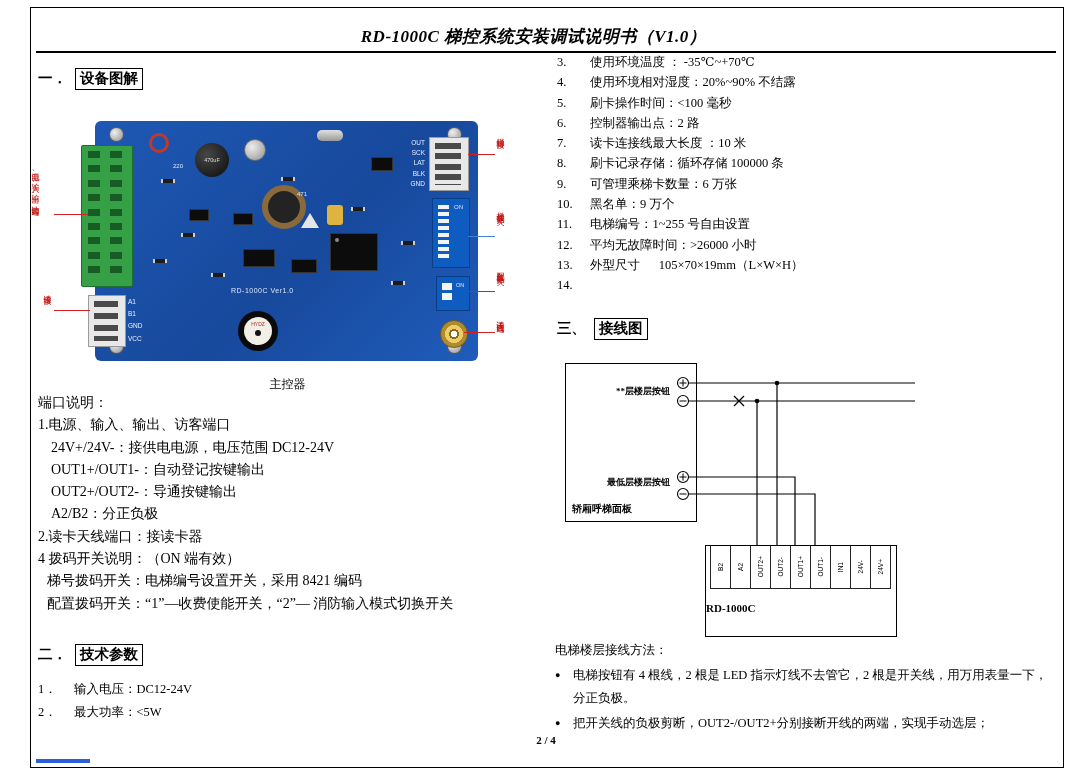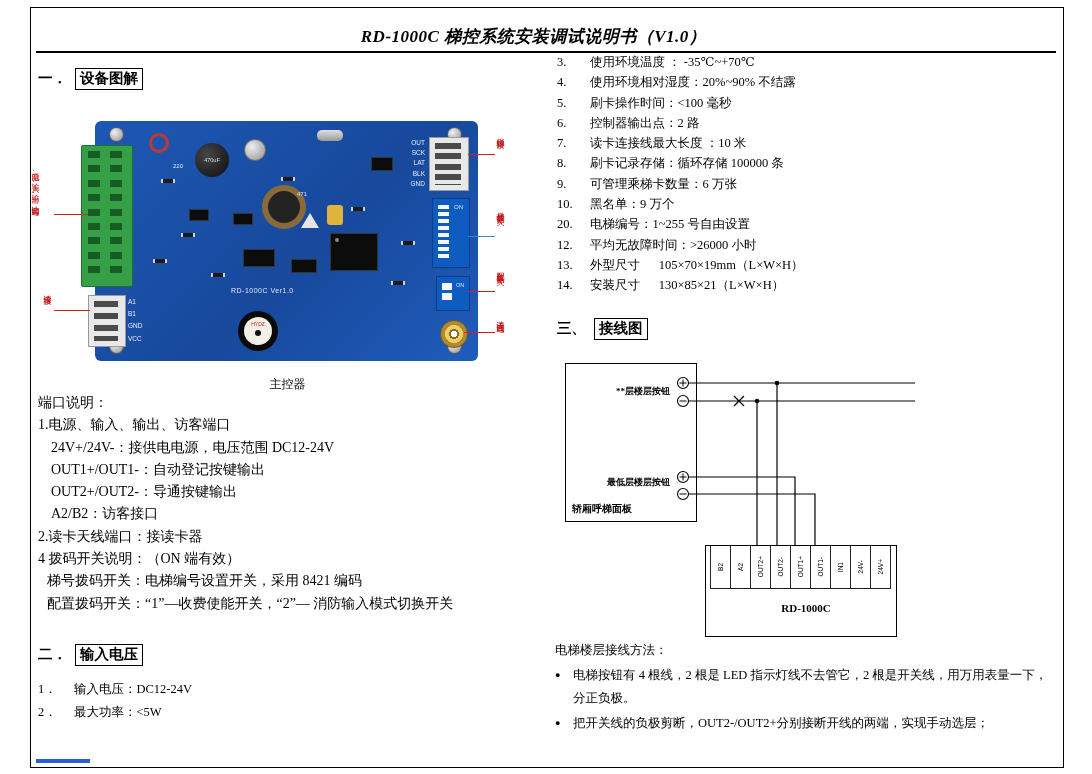--- a/index.html
+++ b/index.html
@@ -150,29 +150,29 @@
   <div class="p vlab" style="left:495px;top:314px;height:58px">读卡天线端口</div>
 
   <div class="p caption">主控器</div>
 
   <div class="p" style="left:38px;top:392px;width:505px">
     <div class="pline">端口说明：</div>
     <div class="pline">1.电源、输入、输出、访客端口</div>
     <div class="pline i1">24V+/24V-：接供电电源，电压范围 DC12-24V</div>
     <div class="pline i1">OUT1+/OUT1-：自动登记按键输出</div>
     <div class="pline i1">OUT2+/OUT2-：导通按键输出</div>
-    <div class="pline i1">A2/B2：访客接口</div>
+    <div class="pline i1">A2/B2：分正负极</div>
     <div class="pline">2.读卡天线端口：接读卡器</div>
     <div class="pline">4 拨码开关说明：（ON 端有效）</div>
     <div class="pline i2">梯号拨码开关：电梯编号设置开关，采用 8421 编码</div>
     <div class="pline i2">配置拨码开关：“1”—收费使能开关，“2”— 消防输入模式切换开关</div>
   </div>
 
   <div class="p sec" style="left:38px;top:644px">
-    <span>二．</span><span class="boxed">输入电压</span>
+    <span>二．</span><span class="boxed">技术参数</span>
   </div>
   <div class="p" style="left:38px;top:678px">
     <div class="row tprow">
       <span class="rnum" style="width:36px">1．</span>
       <span class="rtext">输入电压：DC12-24V</span>
     </div>
     <div class="row tprow">
       <span class="rnum" style="width:36px">2．</span>
       <span class="rtext">最大功率：&lt;5W</span>
     </div>
@@ -205,34 +205,33 @@
       </div>
     <div class="row specrow">
         <span class="rnum">9.</span>
         <span class="rtext">可管理乘梯卡数量：6 万张</span>
       </div>
     <div class="row specrow">
         <span class="rnum">10.</span>
         <span class="rtext">黑名单：9 万个</span>
       </div>
     <div class="row specrow">
-        <span class="rnum">20.</span>
+        <span class="rnum">11.</span>
         <span class="rtext">电梯编号：1~255 号自由设置</span>
       </div>
     <div class="row specrow">
         <span class="rnum">12.</span>
         <span class="rtext">平均无故障时间：&gt;26000 小时</span>
       </div>
     <div class="row specrow">
         <span class="rnum">13.</span>
         <span class="rtext">外型尺寸      105×70×19mm（L×W×H）</span>
       </div>
     <div class="row specrow">
         <span class="rnum">14.</span>
-        <span class="rtext">安装尺寸      130×85×21（L×W×H）</span>
       </div>
   </div>
 
   <div class="p sec" style="left:557px;top:318px">
     <span>三、</span><span class="boxed">接线图</span>
   </div>
 
   <div class="p" style="left:555px;top:355px;width:507px;height:292px">
     <div class="dbox" style="left:10px;top:8px;width:130px;height:157px">
       <div class="flabel" style="right:26px;top:21px">**层楼层按钮</div>
@@ -262,21 +261,21 @@
         <div class="tcell">
             <span>IN1</span>
           </div>
         <div class="tcell">
             <span>24V-</span>
           </div>
         <div class="tcell">
             <span>24V+</span>
           </div>
       </div>
-      <div style="position:absolute;left:10px;right:0;top:56px;text-align:center;font-weight:bold;font-size:11px">RD-1000C</div>
+      <div style="position:absolute;left:0;right:0;top:56px;text-align:left;font-weight:bold;font-size:11px">RD-1000C</div>
     </div>
     <svg width="507" height="292" viewBox="0 0 507 292" style="position:absolute;left:0;top:0;pointer-events:none">
       <g stroke="#000" stroke-width="1.2" fill="none">
         <line x1="134" y1="28" x2="360" y2="28"></line>
         <line x1="134" y1="46" x2="360" y2="46"></line>
         <path d="M134 122 H240 V190"></path>
         <path d="M134 139 H260 V190"></path>
         <line x1="202" y1="46" x2="202" y2="190"></line>
         <line x1="222" y1="28" x2="222" y2="190"></line>
       </g>
@@ -308,15 +307,16 @@
     <div class="row" style="margin-top:2px">
       <span class="wb-dot">●</span>
       <span class="wb-text">电梯按钮有 4 根线，2 根是 LED 指示灯线不去管它，2 根是开关线，用万用表量一下，分正负极。</span>
     </div>
     <div class="row" style="margin-top:2px">
       <span class="wb-dot">●</span>
       <span class="wb-text">把开关线的负极剪断，OUT2-/OUT2+分别接断开线的两端，实现手动选层；</span>
     </div>
   </div>
 
+  <div class="p" style="left:0;top:734px;width:1092px;text-align:center;font-weight:bold;font-size:11px">2 / 4</div>
   <div class="p" style="left:36px;top:759px;width:54px;height:4px;background:#2b5fd9"></div>
 
 </div>
 
 </body></html>

